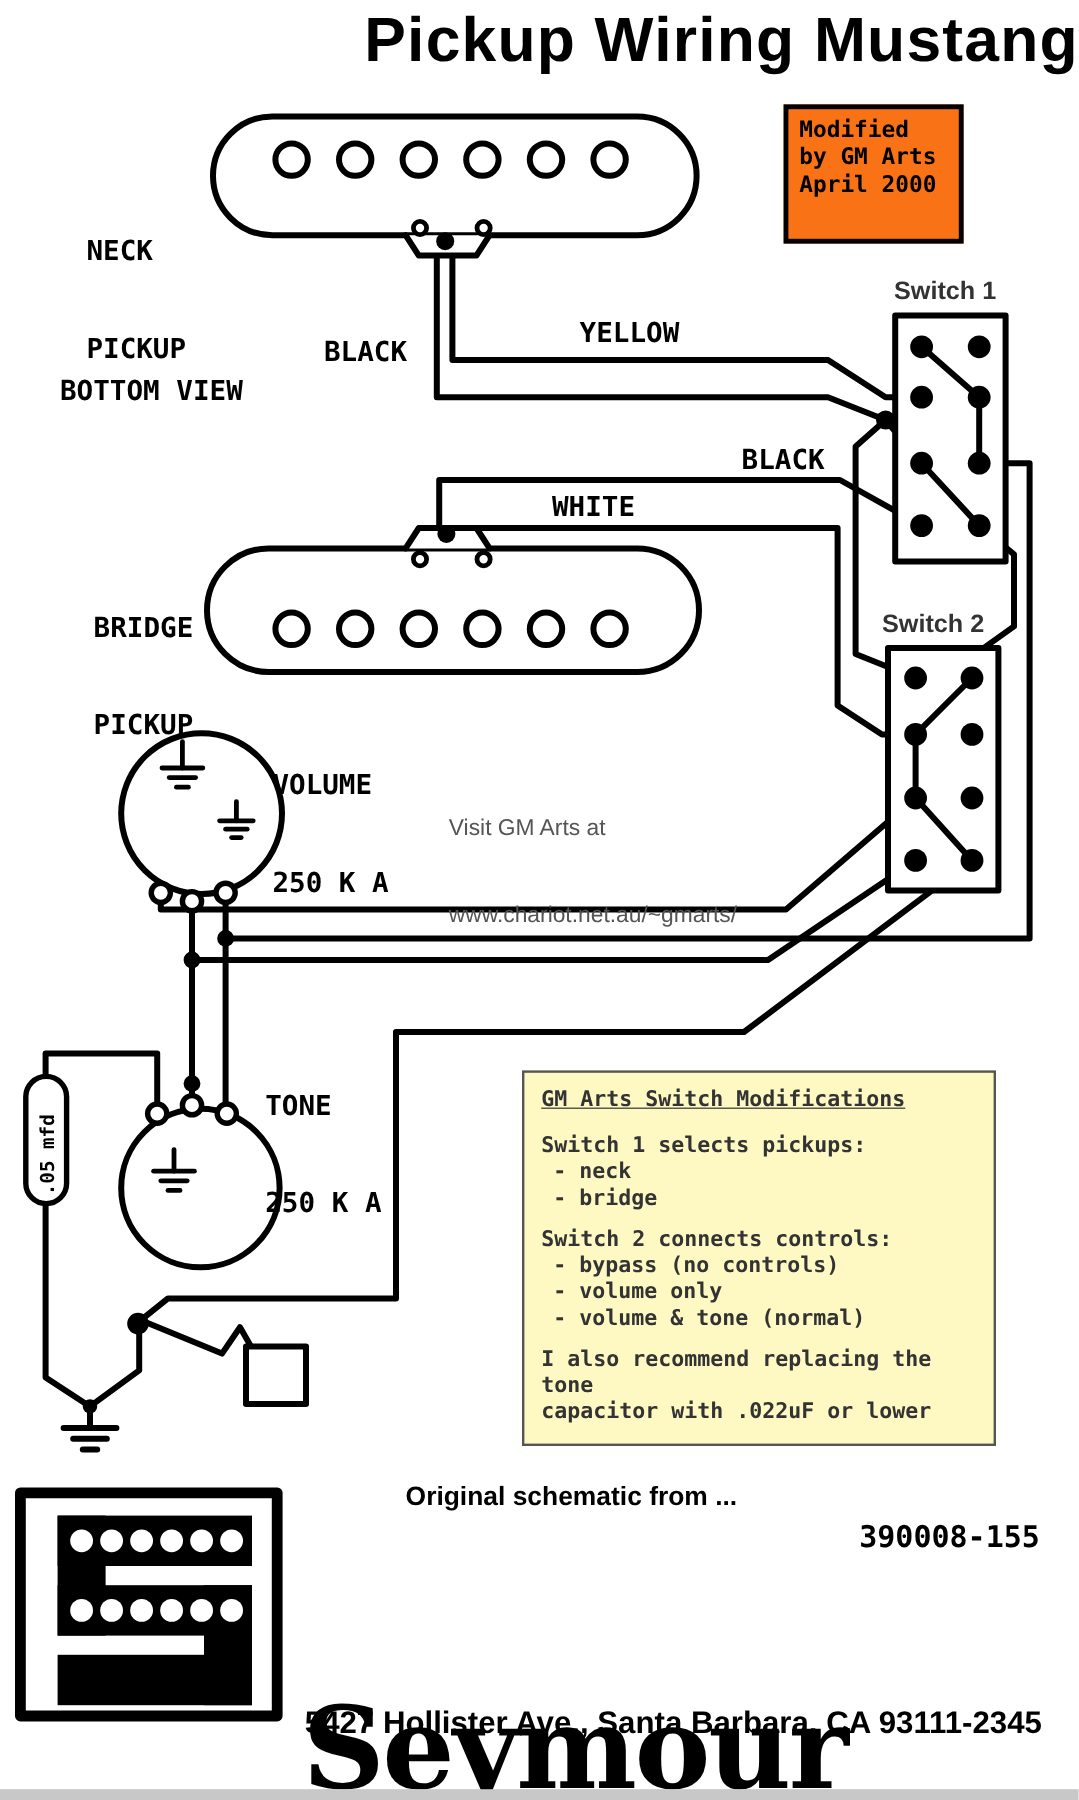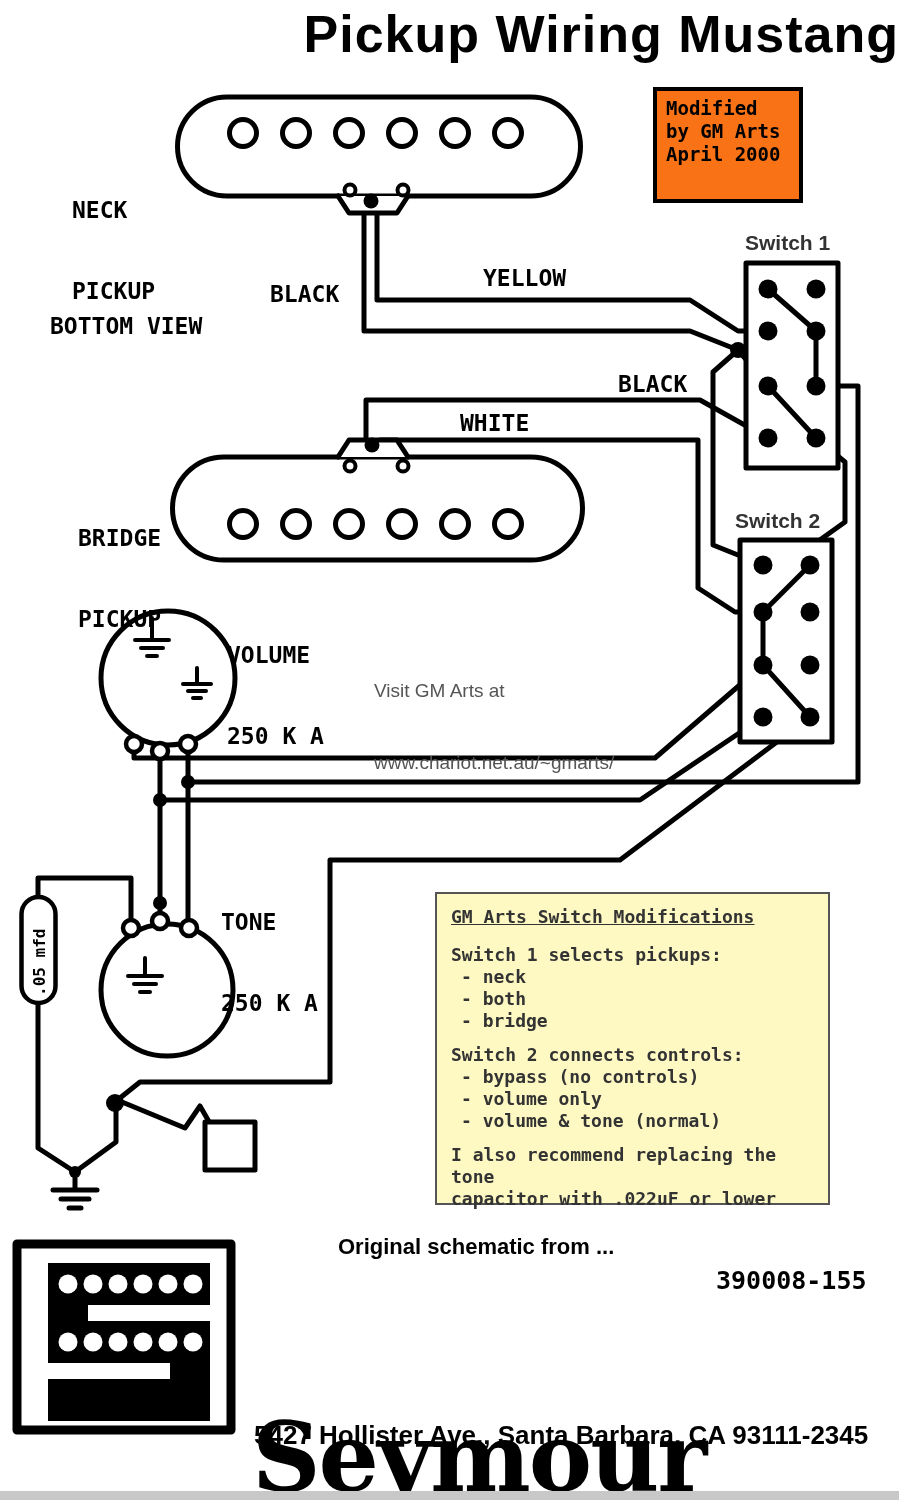--- a/index.html
+++ b/index.html
@@ -216,21 +216,21 @@
 
   <div class="txt lbl" style="left:50px;top:313px;">BOTTOM VIEW</div>
   <div class="txt lbl" style="left:270px;top:281px;">BLACK</div>
   <div class="txt lbl" style="left:483px;top:265px;">YELLOW</div>
   <div class="txt lbl" style="left:618px;top:371px;">BLACK</div>
   <div class="txt lbl" style="left:460px;top:410px;">WHITE</div>
 
   <div class="txt swlbl" style="left:745px;top:231px;">Switch 1</div>
   <div class="txt swlbl" style="left:735px;top:509px;">Switch 2</div>
 
-  <div class="txt lbl" style="left:78px;top:471px;">
+  <div class="txt lbl" style="left:78px;top:457px;">
     <div>BRIDGE</div>
     <div>PICKUP</div>
   </div>
 
   <div class="txt lbl" style="left:227px;top:588px;">
     <div>VOLUME</div>
     <div>250 K A</div>
   </div>
 
   <div class="txt visit" style="left:374px;top:631px;">
@@ -242,21 +242,20 @@
     <div>TONE</div>
     <div>250 K A</div>
   </div>
 
   <div class="txt caplbl" style="left:30px;top:996px;">.05 mfd</div>
 
   <div class="gmbox">
     <div class="head">GM Arts Switch Modifications</div>
     <div>Switch 1 selects pickups:</div>
     <div class="item">- neck</div>
-    <div class="item">- both</div>
     <div class="item">- bridge</div>
     <div class="gap"></div>
     <div>Switch 2 connects controls:</div>
     <div class="item">- bypass (no controls)</div>
     <div class="item">- volume only</div>
     <div class="item">- volume &amp; tone (normal)</div>
     <div class="gap"></div>
     <div>I also recommend replacing the tone</div>
     <div>capacitor with .022uF or lower</div>
   </div>

